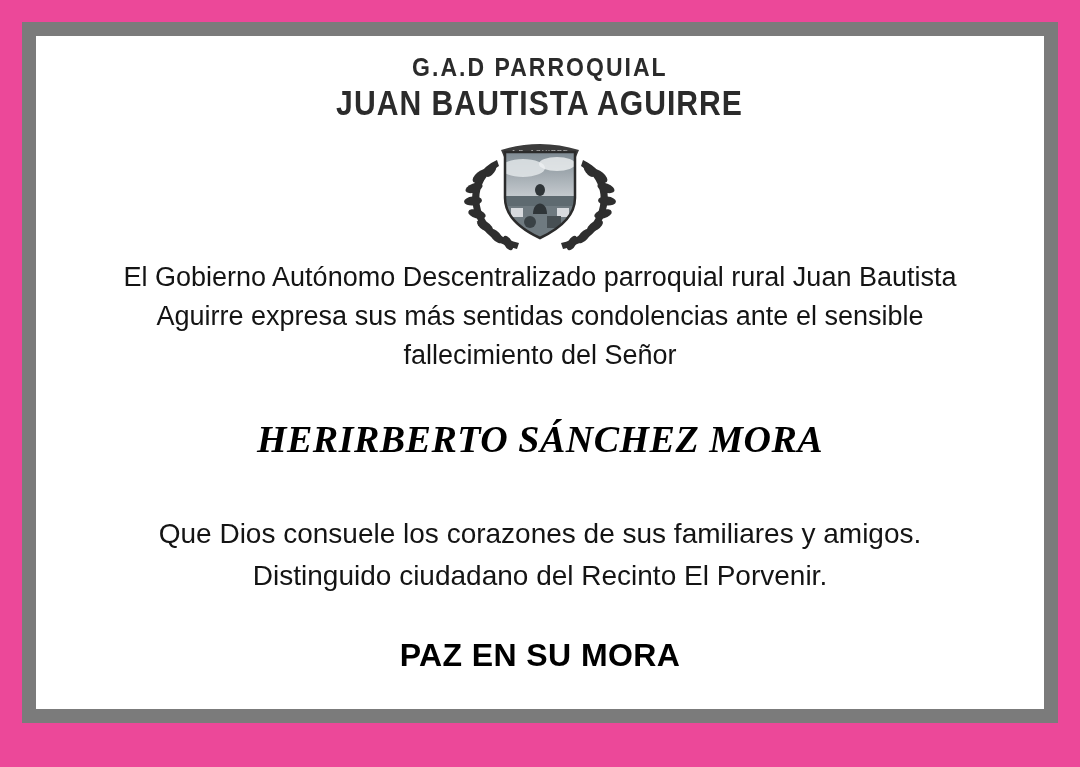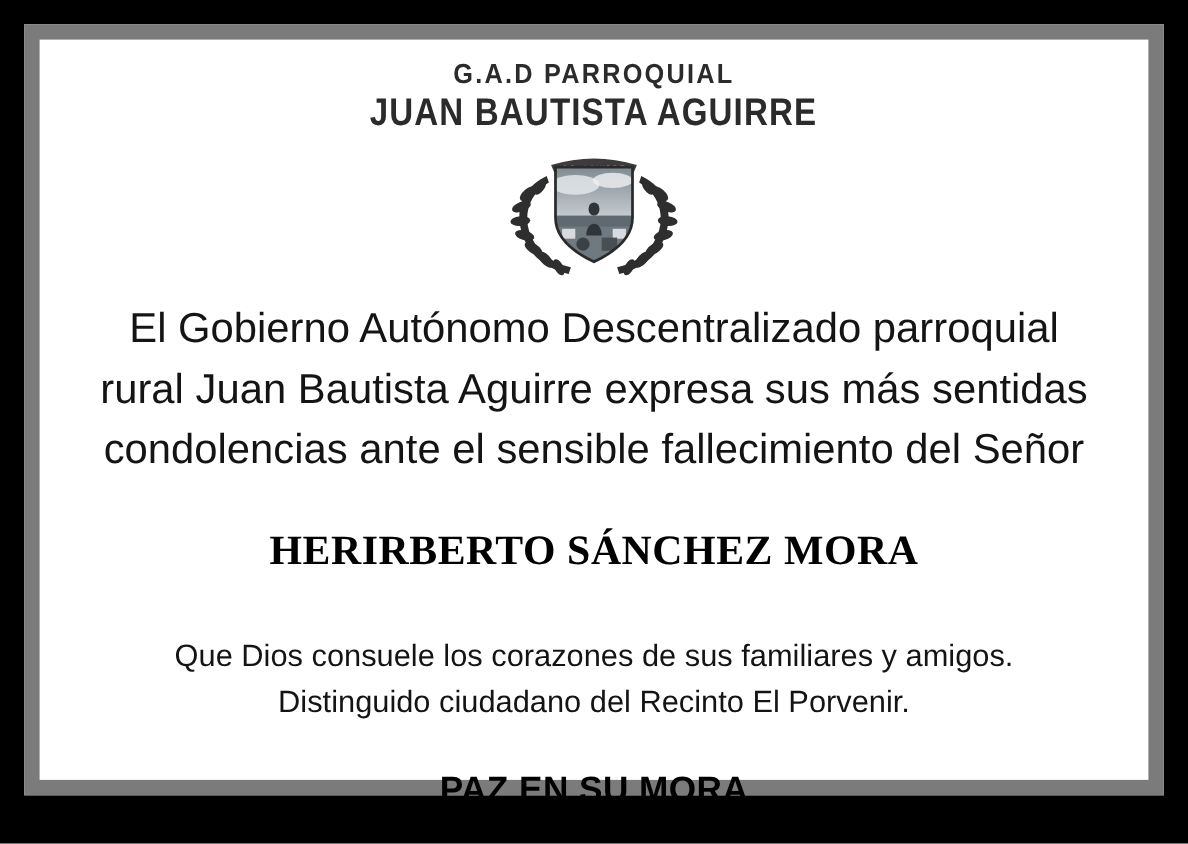--- a/index.html
+++ b/index.html
@@ -11,21 +11,21 @@
     height: 767px;
     background: #ffffff;
     font-family: "Liberation Sans", sans-serif;
     overflow: hidden;
   }
 
   .card {
     position: relative;
     width: 1080px;
     height: 767px;
-    background: #000000;
+    background: #ec4899;
     box-sizing: border-box;
     padding: 22px 22px 44px 22px;
   }
 
   .frame {
     box-sizing: border-box;
     width: 100%;
     height: 701px;
     border: 14px solid #7b7b7b;
     background: #ffffff;
@@ -72,36 +72,36 @@
     width: 210px;
     height: 132px;
     position: relative;
   }
   .emblem svg { display: block; }
 
   
   .body-text {
     width: 100%;
     text-align: center;
-    font-size: 38px;
+    font-size: 27px;
     line-height: 1.45;
     color: #141414;
-    margin-top: 14px;
     font-family: "Liberation Sans", sans-serif;
   }
 
   .deceased-name {
     width: 100%;
     text-align: center;
     font-family: "Liberation Serif", serif;
     font-weight: bold;
     font-size: 38px;
     letter-spacing: 0.5px;
     color: #000000;
     margin-top: 42px;
+    font-style: italic;
   }
 
   .closing-text {
     width: 100%;
     text-align: center;
     font-size: 28px;
     line-height: 1.5;
     color: #141414;
     margin-top: 52px;
     font-family: "Liberation Sans", sans-serif;

